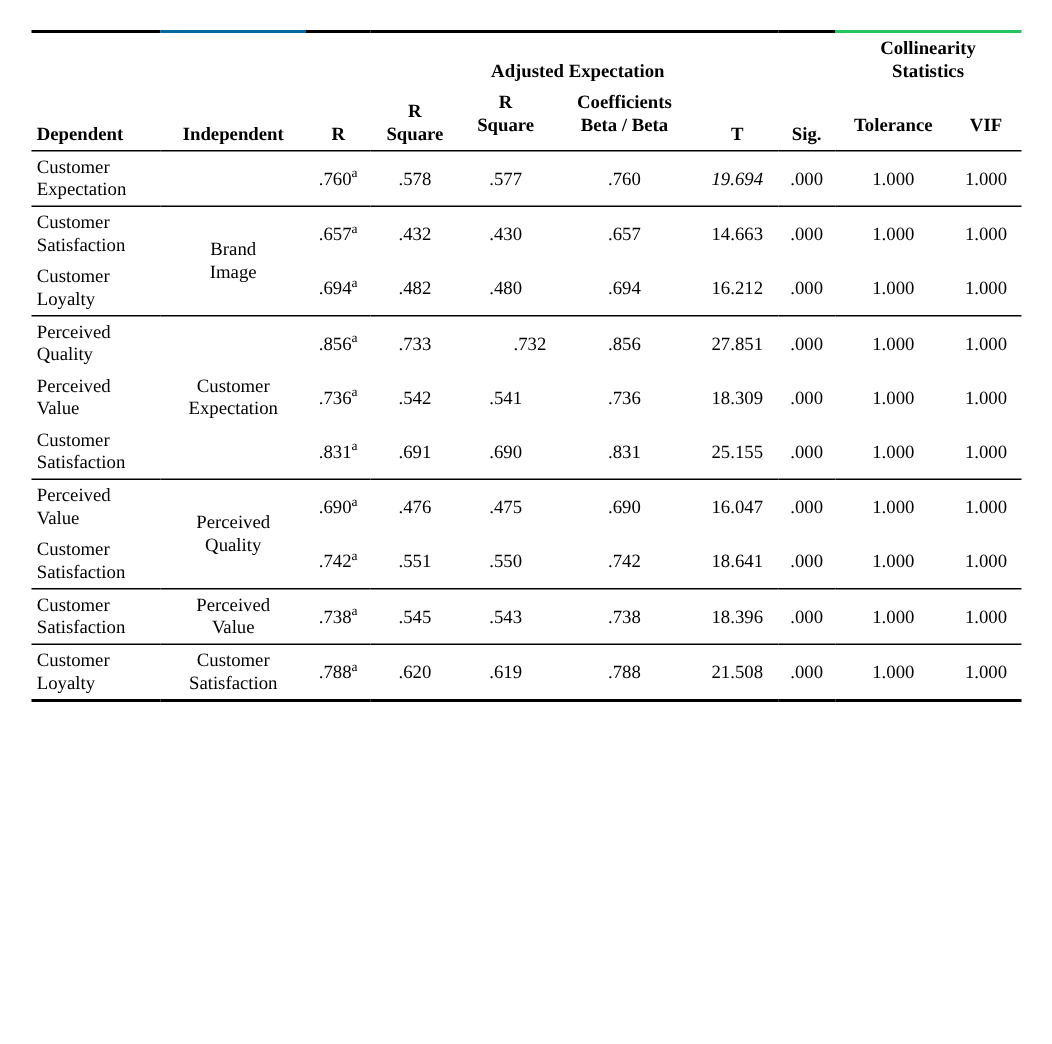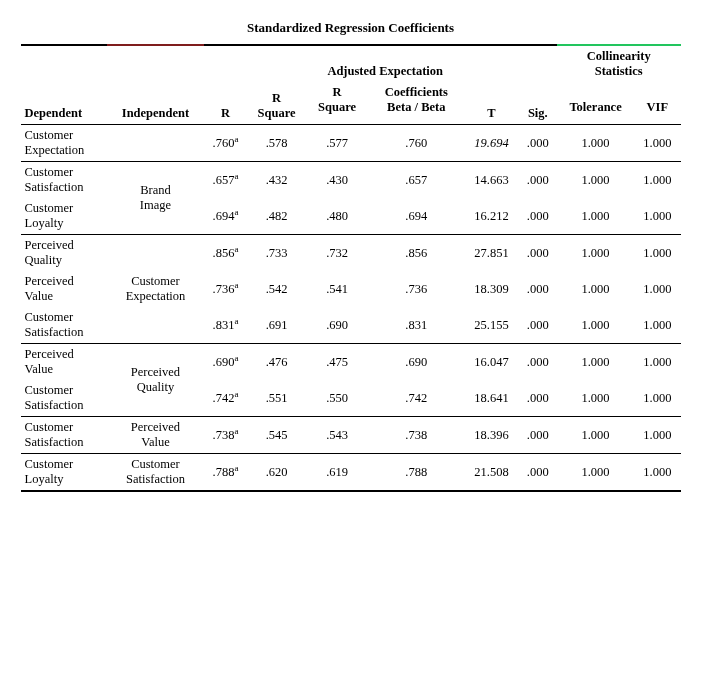--- a/index.html
+++ b/index.html
@@ -51,27 +51,26 @@
       border-top: 2px solid #000;
     }
     .header-row-sub th {
       border-bottom: 1px solid #000;
     }
   </style>
 </head>
 <body>
 
 <div class="page-wrapper">
-  <div class="table-subtitle">Standardized Regression Coefficients</div>
 
   <table>
     <thead>
       <tr class="header-row-main">
         <th rowspan="3" style="text-align:left; border-top:2px solid #000;">Dependent</th>
-        <th rowspan="3" style="border-top:2px solid #7f1d1d;">Independent</th>
+        <th rowspan="3" style="border-top:2px solid #0369a1;">Independent</th>
         <th rowspan="3" style="border-top:2px solid #000;">R</th>
         <th rowspan="3" style="border-top:2px solid #000;">R<br>Square</th>
         <th colspan="2" style="border-top:2px solid #000;">Adjusted Expectation</th>
         <th rowspan="3" style="border-top:2px solid #000;">T</th>
         <th rowspan="3" style="border-top:2px solid #000;">Sig.</th>
         <th colspan="2" style="border-top:2px solid #22c55e;">Collinearity<br>Statistics</th>
       </tr>
       <tr>
         <th>R<br>Square</th>
         <th>Coefficients<br>Beta / Beta</th>
@@ -117,21 +116,21 @@
           <td>16.212</td>
           <td>.000</td>
           <td>1.000</td>
           <td>1.000</td>
         </tr>
         <tr style="border-top: 1px solid rgb(0, 0, 0);">
           <td style="text-align: left; vertical-align: middle; padding-left: 4px; border-top: 1px solid rgb(0, 0, 0);">Perceived<br>Quality</td>
           <td rowspan="3" style="vertical-align: middle; border-top: 1px solid rgb(0, 0, 0);">Customer<br>Expectation</td>
           <td style="border-top: 1px solid rgb(0, 0, 0);">.856<sup class="superscript">a</sup></td>
           <td style="border-top: 1px solid rgb(0, 0, 0);">.733</td>
-          <td style="border-top: 1px solid rgb(0, 0, 0);">.732</td>
+          <td style="border-top: 1px solid rgb(0, 0, 0); text-align: right;">.732</td>
           <td style="border-top: 1px solid rgb(0, 0, 0);">.856</td>
           <td style="border-top: 1px solid rgb(0, 0, 0); text-align: center;">27.851</td>
           <td style="border-top: 1px solid rgb(0, 0, 0);">.000</td>
           <td style="border-top: 1px solid rgb(0, 0, 0);">1.000</td>
           <td style="border-top: 1px solid rgb(0, 0, 0);">1.000</td>
         </tr>
         <tr>
           <td style="text-align: left; vertical-align: middle; padding-left: 4px;">Perceived<br>Value</td>
           <td>.736<sup class="superscript">a</sup></td>
           <td>.542</td>

